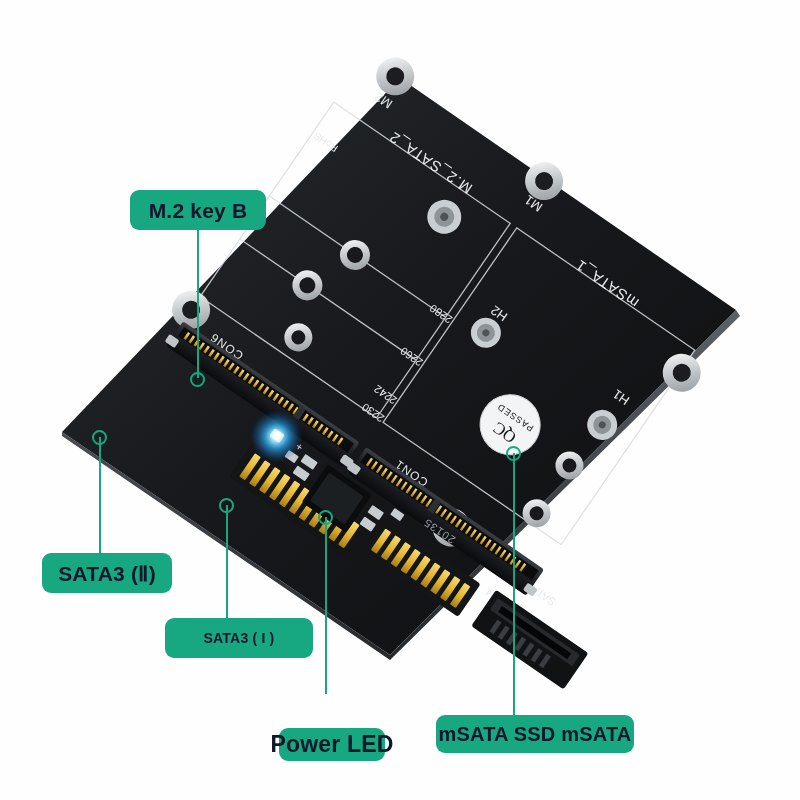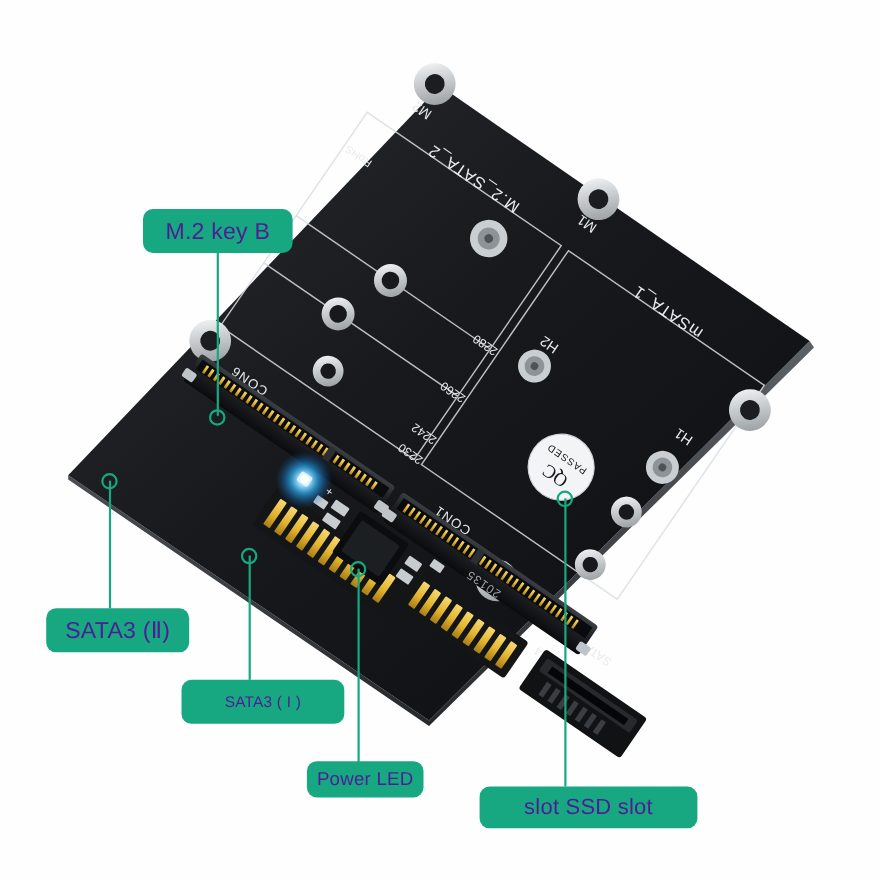--- a/index.html
+++ b/index.html
@@ -7,34 +7,34 @@
   #stage{position:relative;width:800px;height:800px;background:#fefefe;}
 
   
   #pcb-wrap{position:absolute;left:0;top:0;width:800px;height:800px;}
   .board-svg{position:absolute;left:0;top:0;}
 
   
   .callout{
     position:absolute;
     background:#17a882;
-    color:#4c1d95;
+    color:#0f172a;
     border-radius:9px;
     display:flex;align-items:center;justify-content:center;
     font-family:"Liberation Sans",sans-serif;
-    font-weight:400;
+    font-weight:700;
     letter-spacing:.2px;
     white-space:nowrap;
     box-sizing:border-box;
     line-height:1;
   }
   .c-m2      {left:130px; top:190px; width:136px;height:40px;font-size:21px;}
   .c-sata2   {left:42px;  top:553px; width:130px;height:40px;font-size:21px;}
   .c-sata1   {left:165px; top:618px; width:148px;height:40px;font-size:14px;}
-  .c-led     {left:279px; top:692px; width:106px;height:33px;font-size:17px;}
+  .c-led     {left:279px; top:728px; width:106px;height:33px;font-size:23px;}
   .c-msata   {left:436px; top:715px; width:198px;height:38px;font-size:20px;}
 
   .leader{position:absolute;background:#17a882;width:2px;}
   .dot{
     position:absolute;width:15px;height:15px;border-radius:50%;
     border:2px solid #17a882;background:transparent;box-sizing:border-box;
   }
 </style>
 </head>
 <body>
@@ -335,15 +335,15 @@
     <div class="dot" style="left:318px;top:510px;"></div>
 
     <div class="leader" style="left:513px;top:453px;height:262px;"></div>
     <div class="dot" style="left:506px;top:446px;"></div>
   </div>
 
   <div class="callout c-m2">M.2 key B</div>
   <div class="callout c-sata2">SATA3 (Ⅱ)</div>
   <div class="callout c-sata1">SATA3 ( I )</div>
   <div class="callout c-led">Power LED</div>
-  <div class="callout c-msata">slot SSD slot</div>
+  <div class="callout c-msata">mSATA SSD mSATA</div>
 
 </div>
 
 </body></html>

